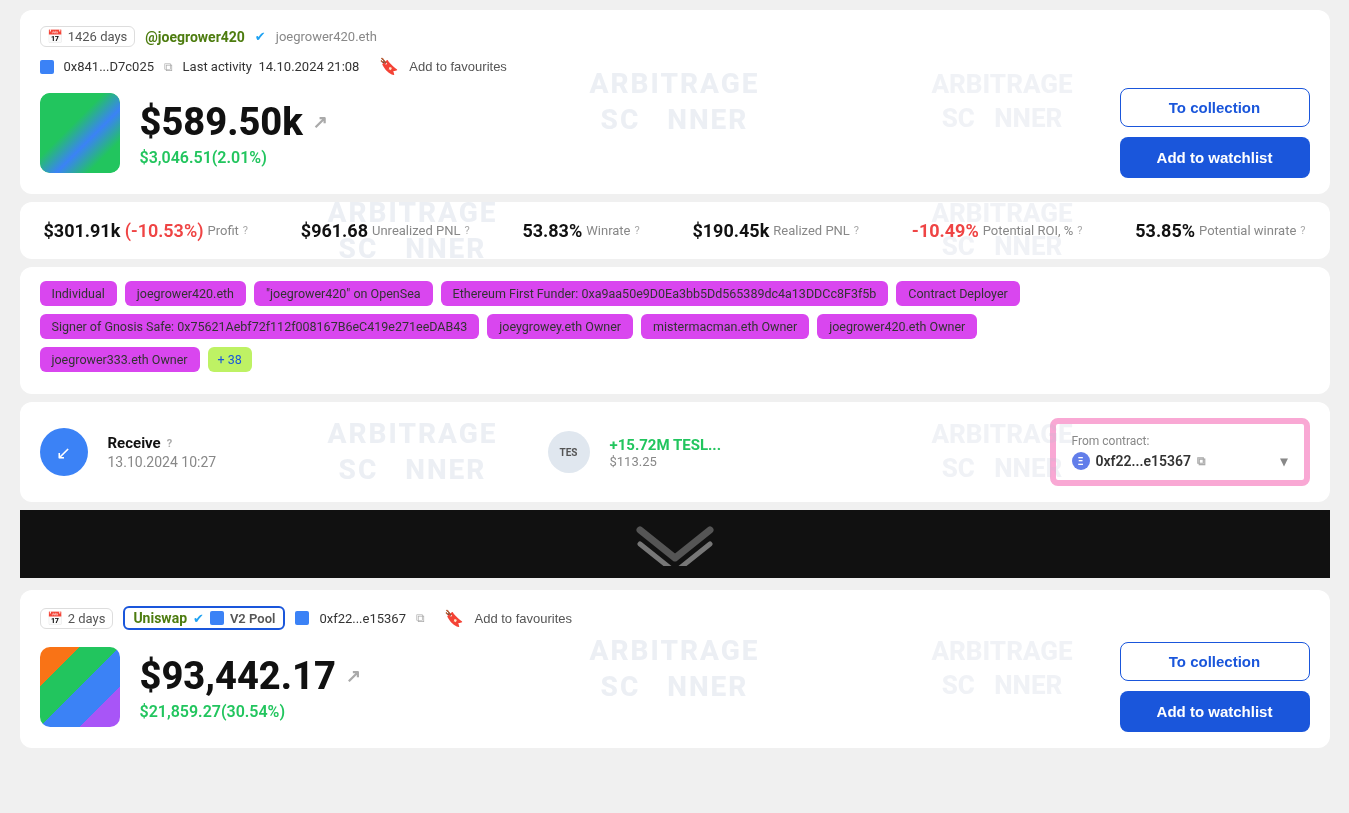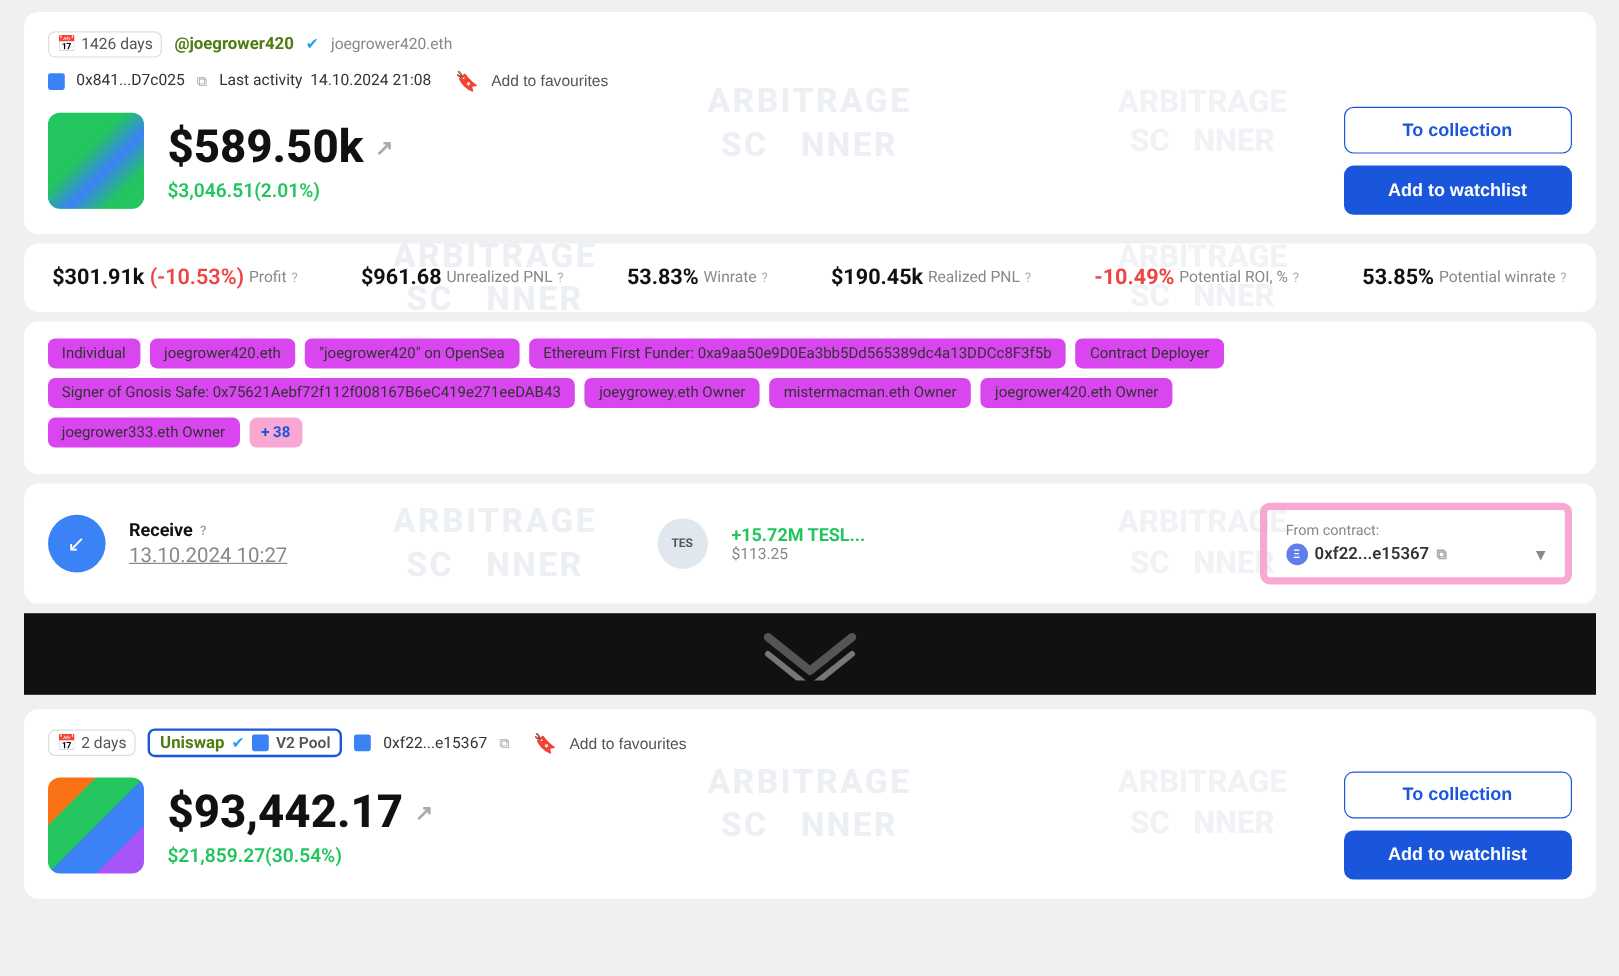--- a/index.html
+++ b/index.html
@@ -135,41 +135,41 @@
       border-radius: 12px;
       padding: 14px 20px;
       position: relative;
       overflow: hidden;
     }
     .tags-row { display: flex; flex-wrap: wrap; gap: 8px; margin-bottom: 8px; }
     .tag {
       background: #d946ef; border-radius: 6px; padding: 5px 12px;
       font-size: 12.5px; color: #333; white-space: nowrap;
     }
-    .tag-plus { background: #f9a8d4; border-radius: 6px; padding: 5px 10px; font-size: 12.5px; color: #1a56db; font-weight: 700; }
+    .tag-plus { background: #bef264; border-radius: 6px; padding: 5px 10px; font-size: 12.5px; color: #1a56db; font-weight: 400; }
 
     
     .tx-card {
       background: #fff;
       border-radius: 12px;
       padding: 16px 20px;
       display: flex;
       align-items: center;
       gap: 20px;
       position: relative;
       overflow: hidden;
     }
     .tx-icon {
       width: 48px; height: 48px; border-radius: 50%;
       background: #3b82f6; display: flex; align-items: center; justify-content: center;
       color: #fff; font-size: 18px; flex-shrink: 0;
     }
     .tx-info { flex: 1; }
     .tx-type { font-weight: 700; font-size: 15px; color: #111; display: flex; align-items: center; gap: 6px; }
-    .tx-date { font-size: 17px; color: #888; margin-top: 2px; text-decoration: underline; }
+    .tx-date { font-size: 14px; color: #888; margin-top: 2px; }
     .tx-token {
       width: 42px; height: 42px; background: #e0e7ef; border-radius: 50%;
       display: flex; align-items: center; justify-content: center;
       font-size: 10px; color: #555; font-weight: 700; flex-shrink: 0;
     }
     .tx-amount { flex: 1; }
     .tx-amount-main { font-size: 15px; color: #22c55e; font-weight: 700; }
     .tx-amount-usd { font-size: 13px; color: #888; }
 
     .from-contract-box {

